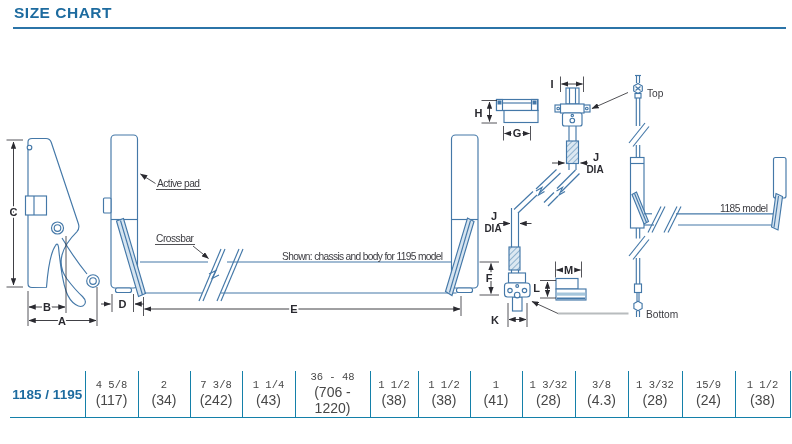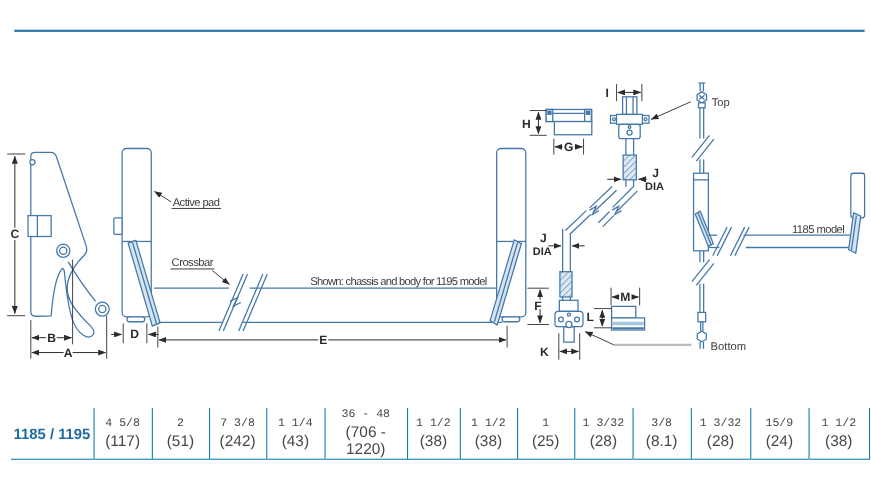--- a/index.html
+++ b/index.html
@@ -35,20 +35,21 @@
   th.model{color:#1d6b9f;font-size:11px;}
   td.model{color:#1d6b9f;font-weight:bold;font-size:13.5px;}
   td .sz{font-size:10.5px;color:#474747;line-height:1.2;font-family:Liberation Mono, monospace;}
   td .mm{font-size:14px;color:#474747;line-height:1.2;}
 </style>
 </head>
 <body>
 
 <div id="page">
 
+  <div id="title">SIZE CHART</div>
   <div id="title-rule"></div>
 
   <svg id="diag" width="792" height="444" viewBox="0 0 792 444">
     <defs>
       <marker id="ah" viewBox="0 0 8 6" refX="7.5" refY="3" markerWidth="8" markerHeight="6" orient="auto-start-reverse">
           <path d="M0,0L8,3L0,6z" fill="#2a2a30"></path>
         </marker>
       <pattern id="thr" width="4" height="4" patternUnits="userSpaceOnUse" patternTransform="rotate(45)">
         <rect width="4" height="4" fill="#dce8f2"></rect>
         <line x1="0" y1="0" x2="0" y2="4" stroke="#7aa3c4" stroke-width="1.6"></line>
@@ -328,21 +329,21 @@
       </colgroup>
       <tbody>
       <tr class="drow">
         <td class="model">1185 / 1195</td>
         <td>
               <div class="sz">4 5/8</div>
               <div class="mm">(117)</div>
             </td>
         <td>
               <div class="sz">2</div>
-              <div class="mm">(51)</div>
+              <div class="mm">(34)</div>
             </td>
         <td>
               <div class="sz">7 3/8</div>
               <div class="mm">(242)</div>
             </td>
         <td>
               <div class="sz">1 1/4</div>
               <div class="mm">(43)</div>
             </td>
         <td>
@@ -352,29 +353,29 @@
         <td>
               <div class="sz">1 1/2</div>
               <div class="mm">(38)</div>
             </td>
         <td>
               <div class="sz">1 1/2</div>
               <div class="mm">(38)</div>
             </td>
         <td>
               <div class="sz">1</div>
-              <div class="mm">(25)</div>
+              <div class="mm">(41)</div>
             </td>
         <td>
               <div class="sz">1 3/32</div>
               <div class="mm">(28)</div>
             </td>
         <td>
               <div class="sz">3/8</div>
-              <div class="mm">(8.1)</div>
+              <div class="mm">(4.3)</div>
             </td>
         <td>
               <div class="sz">1 3/32</div>
               <div class="mm">(28)</div>
             </td>
         <td>
               <div class="sz">15/9</div>
               <div class="mm">(24)</div>
             </td>
         <td>

